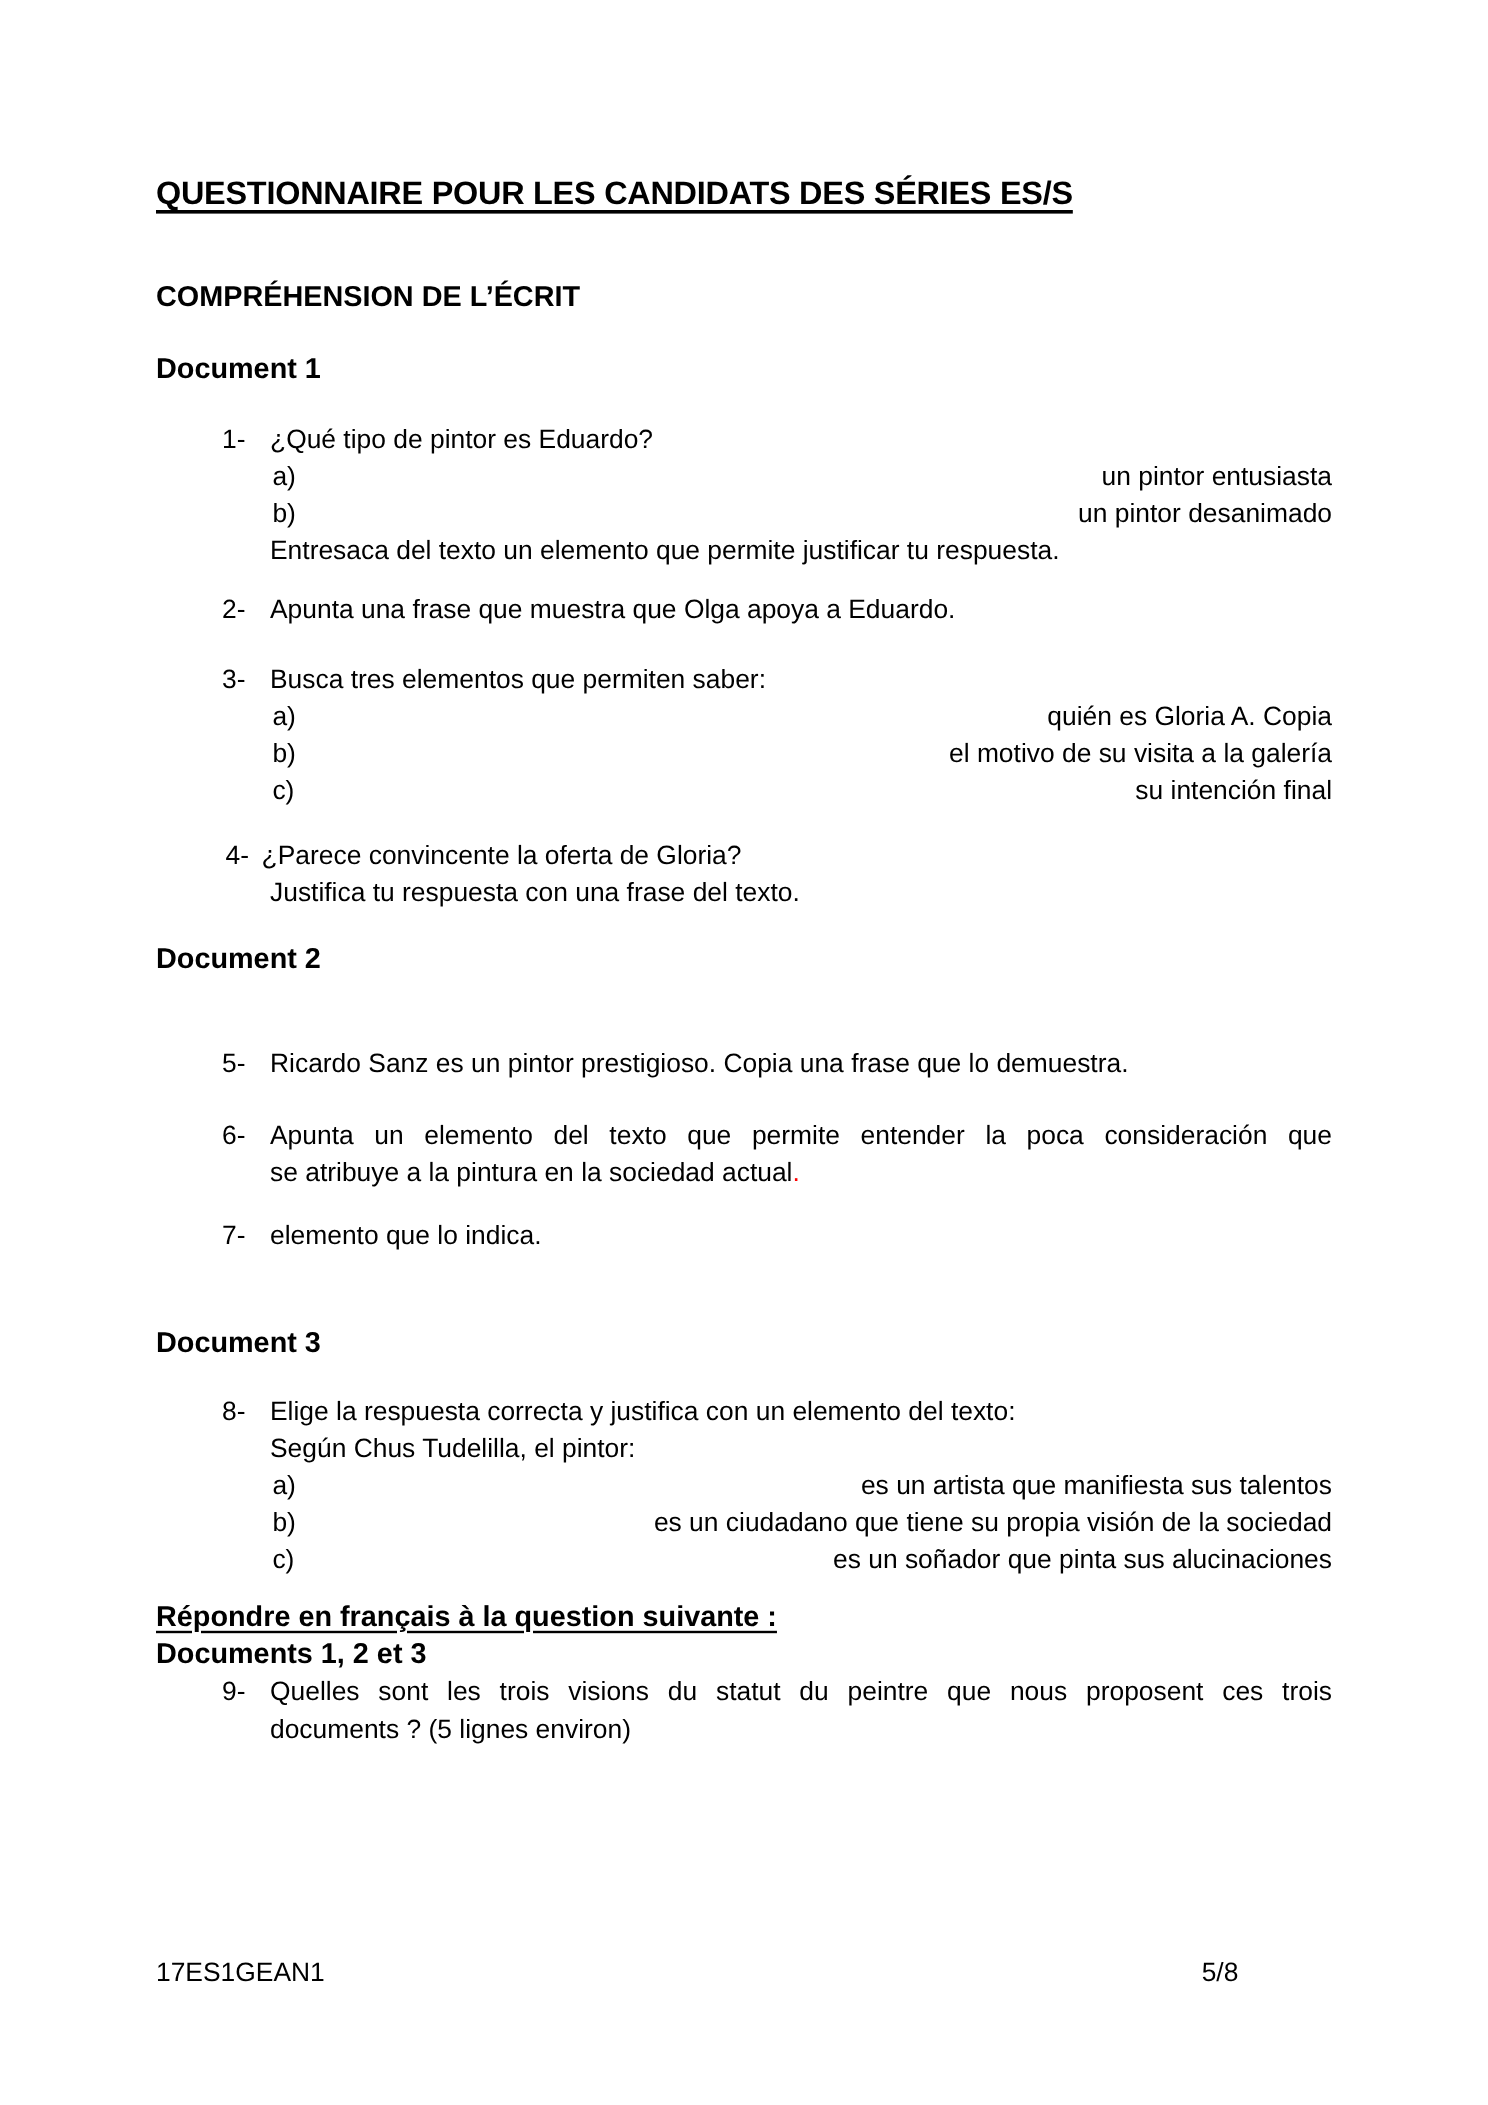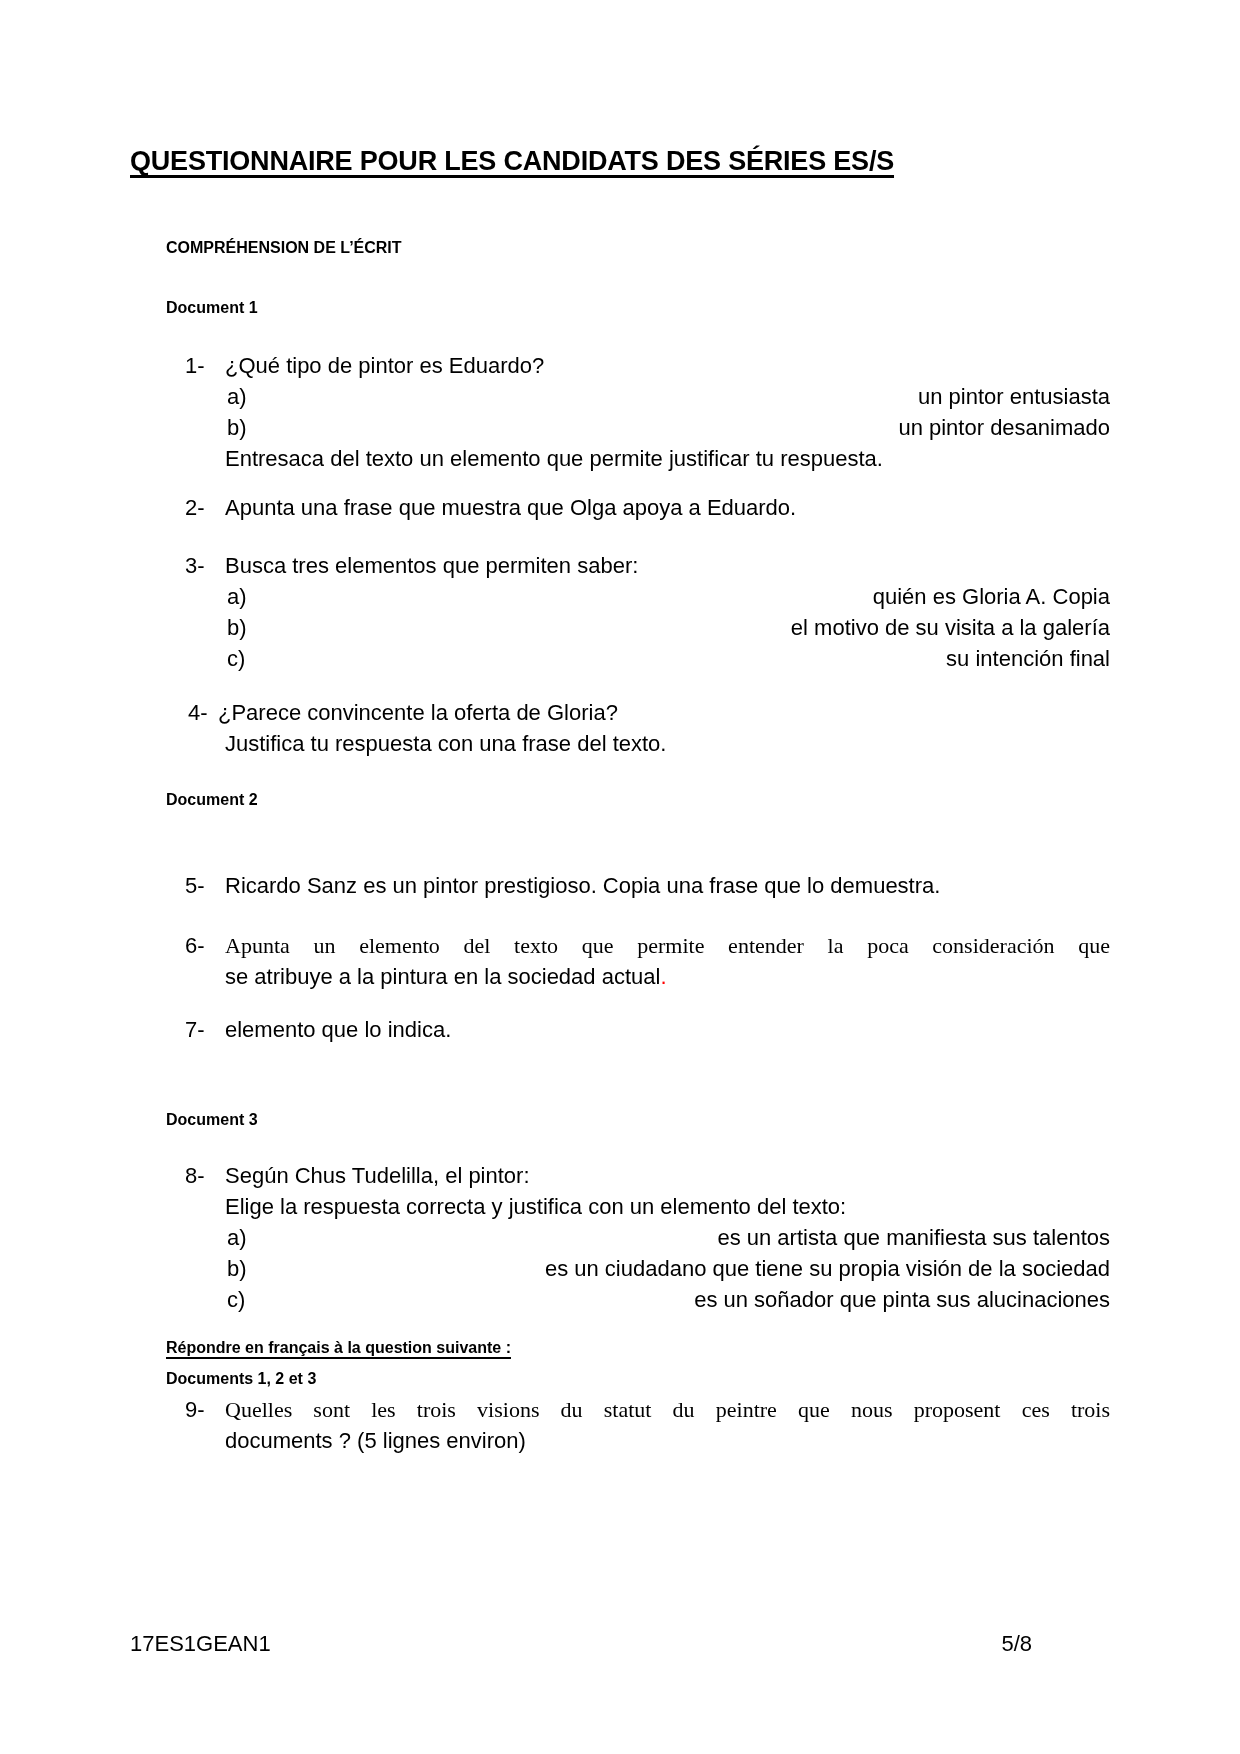--- a/index.html
+++ b/index.html
@@ -18,36 +18,36 @@
   }
   .doc-title {
     font-size:27px; font-weight:bold; line-height:34px;
     letter-spacing:-0.2px;
     text-decoration:underline;
     text-decoration-thickness:3px;
     text-underline-offset:5px;
   }
   .heading {
     position:absolute; left:130px;
-    font-weight:bold; font-size:16px; line-height:31px;margin-left:36px;
+    font-weight:bold; font-size:24px; line-height:31px;
   }
   .underlined {
     text-decoration:underline;
     text-decoration-thickness:2px;
     text-underline-offset:4px;
   }
   .question {
     position:absolute; left:185px; width:925px;
     display:flex; align-items:flex-start;
   }
   .qnum { width:40px; flex:none; }
   .qnum-tight { width:30px; flex:none; }
   .qbody { width:885px; flex:none; }
   .qline { }
-  .justified { text-align:justify; text-align-last:justify;font-family:Liberation Serif, serif; }
+  .justified { text-align:justify; text-align-last:justify; }
   .opt { display:flex; padding-left:2px; }
   .optl { width:32px; flex:none; }
   .optt { flex:1;text-align:right; }
   .footer-left { position:absolute; left:130px; top:1628px; }
   .footer-right { position:absolute; right:208px; top:1628px; }
 </style>
 </head>
 <body>
 
 <div class="page">
@@ -132,22 +132,22 @@
     <div class="qbody">
       <div class="qline">elemento que lo indica.</div>
     </div>
   </div>
 
   <div class="heading" style="top:1104px">Document 3</div>
 
   <div class="question" style="top:1160px">
     <div class="qnum">8-</div>
     <div class="qbody">
+      <div class="qline">Elige la respuesta correcta y justifica con un elemento del texto:</div>
       <div class="qline">Según Chus Tudelilla, el pintor:</div>
-      <div class="qline">Elige la respuesta correcta y justifica con un elemento del texto:</div>
       <div class="opt">
         <span class="optl">a)</span>
         <span class="optt">es un artista que manifiesta sus talentos</span>
       </div>
       <div class="opt">
         <span class="optl">b)</span>
         <span class="optt">es un ciudadano que tiene su propia visión de la sociedad</span>
       </div>
       <div class="opt">
         <span class="optl">c)</span>

